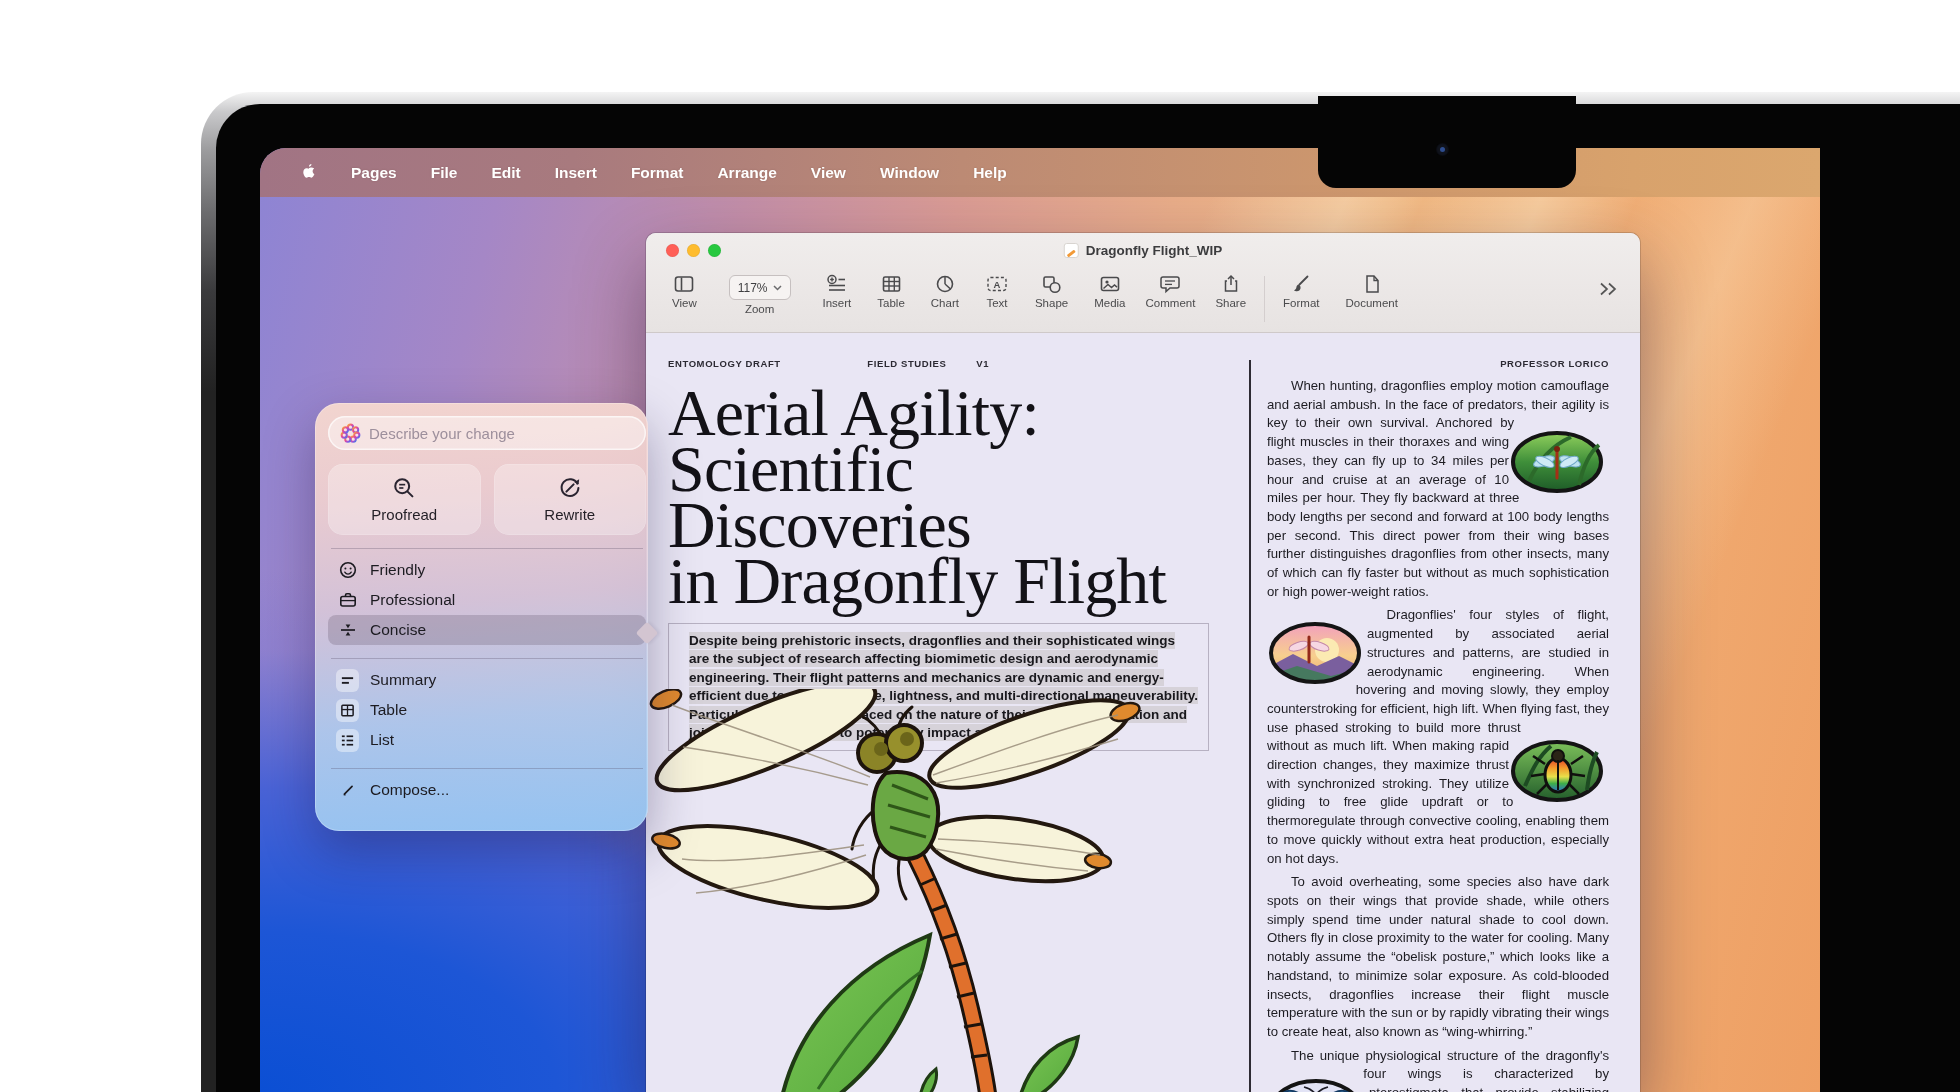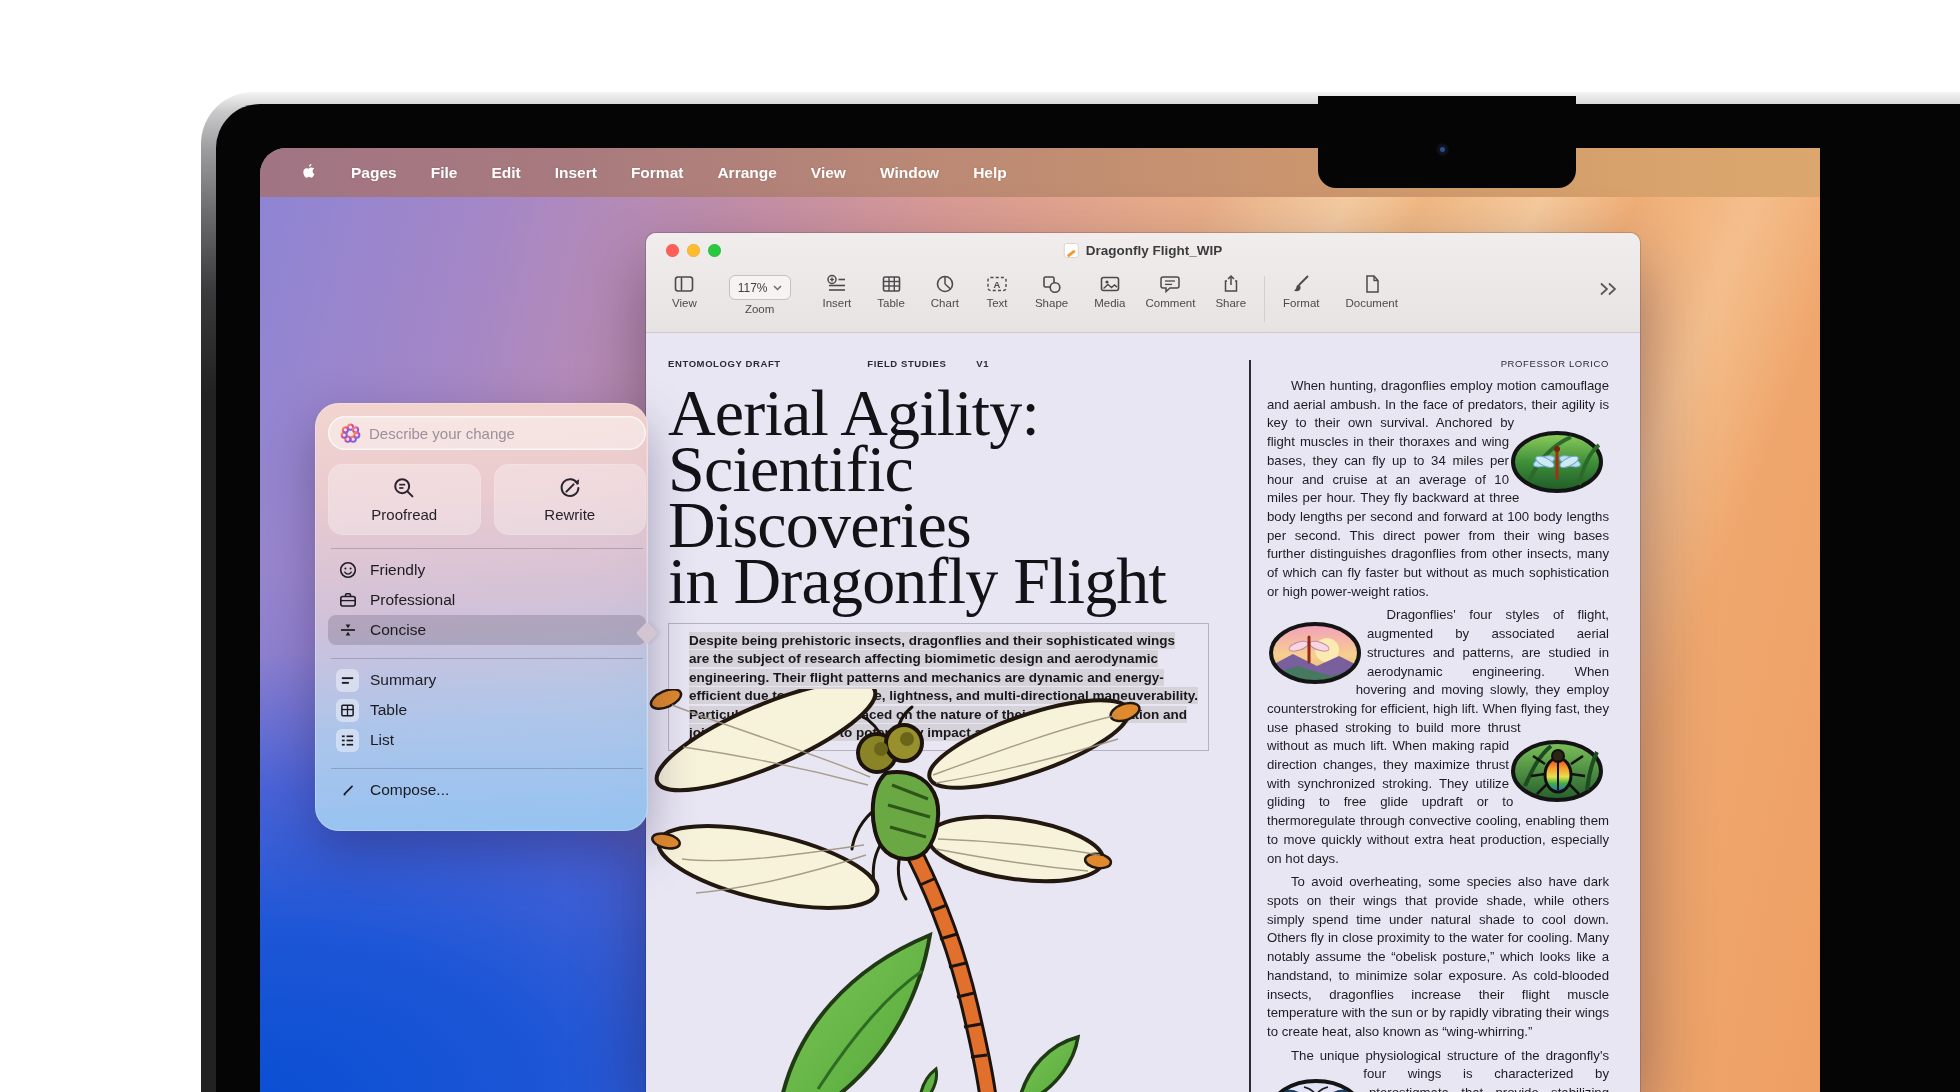--- a/index.html
+++ b/index.html
@@ -80,21 +80,21 @@
   .masthead .center-group{ position:absolute; left:50%; transform:translateX(-58%); display:flex; gap:30px; }
   .doctitle { margin-top:16px; font-family:"Liberation Serif", serif; font-weight:400;
               font-size:66px; line-height:56px; letter-spacing:-0.8px; color:#131217; }
   .selbox { margin-top:14px; width:541px; border:1.5px solid #b7b1c2; padding:7px 9px 9px 20px; }
   .selbox .hl { font-size:13.5px; line-height:17.4px; font-weight:700; color:#19181d;
                 background:#d6d2d9; box-decoration-break:clone; -webkit-box-decoration-break:clone;
                 padding:1px 0; }
   .illustration { position:absolute; left:2px; top:355px; width:594px; height:408px; }
 
   .rightcol { position:absolute; left:621px; top:24px; width:342px; color:#1d1c22; }
-  .author { text-align:right; font-size:9.5px; font-weight:400; letter-spacing:.6px; color:#2c2a33; }
+  .author { text-align:right; font-size:9.5px; font-weight:700; letter-spacing:.6px; color:#2c2a33; }
   .rightcol .body { margin-top:8px; font-size:13.2px; line-height:18.7px; font-weight:500;
                     text-align:justify; }
   .rightcol p { text-indent:24px; margin-bottom:5px; }
   .oval-float { position:relative; }
   .fl { float:left;  shape-margin:6px; }
   .fr { float:right; shape-margin:6px; }
   .oval-float svg { position:absolute; bottom:0; left:0; }
   .f1 { width:100px; height:118px; shape-outside:ellipse(51px 36px at 50px 82px); }
   .f2 { width:100px; height:80px;  shape-outside:ellipse(51px 36px at 50px 44px); }
   .f3 { width:100px; height:198px; shape-outside:ellipse(51px 36px at 50px 162px); }

